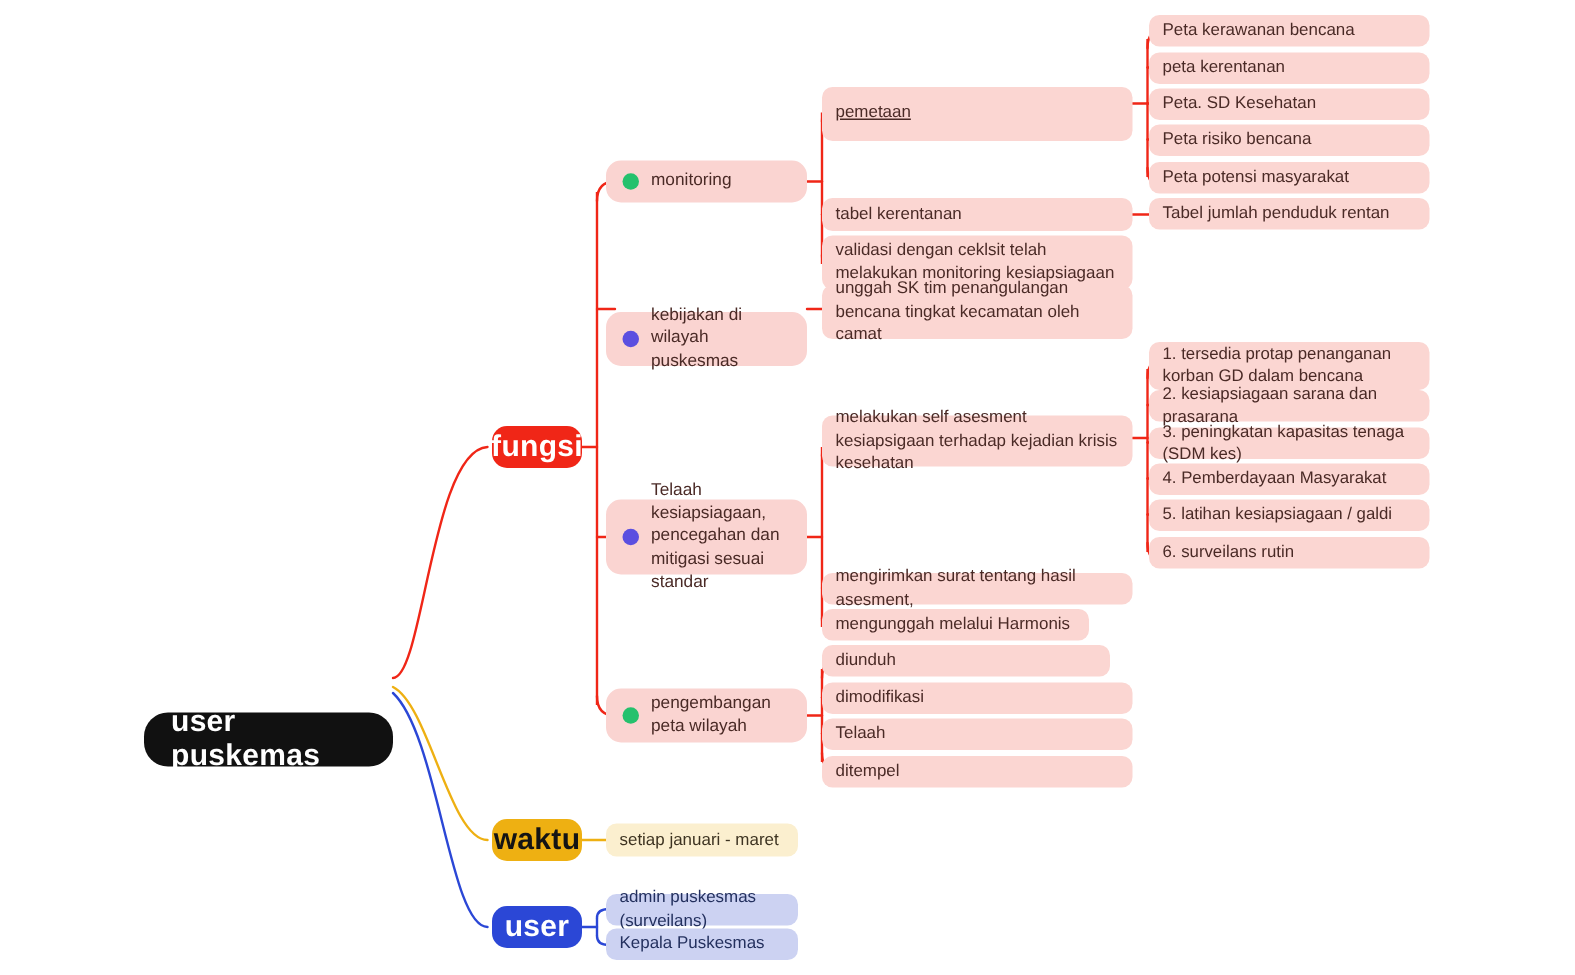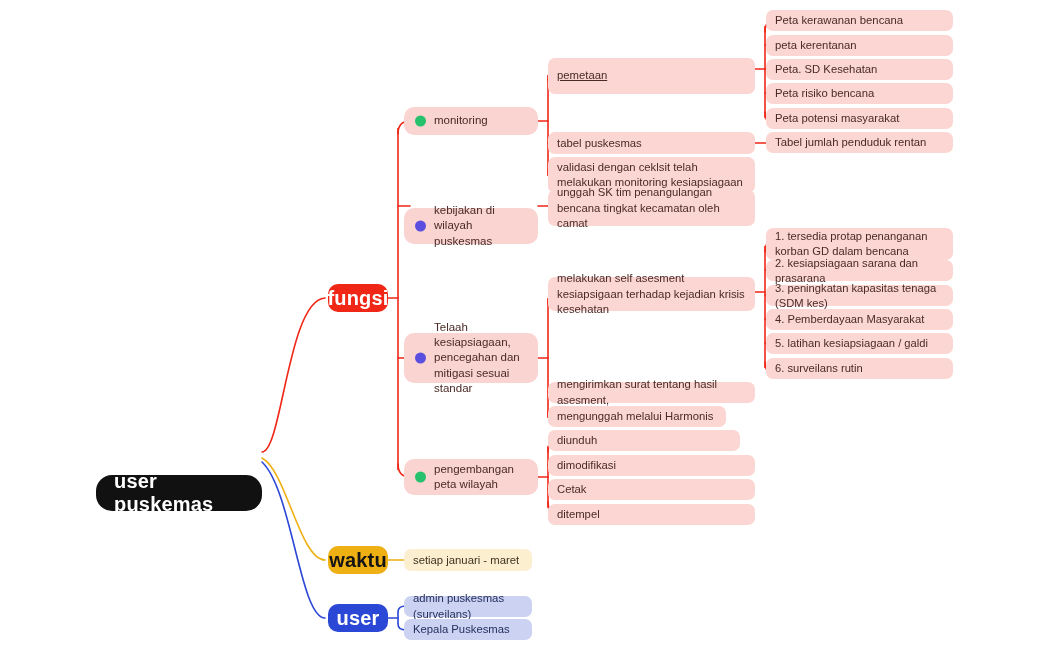--- a/index.html
+++ b/index.html
@@ -188,21 +188,21 @@
   <div class="node l2" style="left:404px;top:459px;width:134px;height:36px;">
     <span class="dot green"></span>
     <span class="txt">pengembangan peta wilayah</span>
   </div>
 
   <div class="node leaf" style="left:548px;top:58px;width:207px;height:36px;text-decoration:underline;">
     <span class="txt">pemetaan</span>
   </div>
 
   <div class="node leaf" style="left:548px;top:132px;width:207px;height:22px;">
-    <span class="txt">tabel puskesmas</span>
+    <span class="txt">tabel kerentanan</span>
   </div>
 
   <div class="node leaf" style="left:548px;top:157px;width:207px;height:36px;">
     <span class="txt">validasi dengan ceklsit telah melakukan monitoring  kesiapsiagaan</span>
   </div>
 
   <div class="node leaf" style="left:548px;top:190px;width:207px;height:36px;">
     <span class="txt">unggah SK  tim  penangulangan bencana tingkat kecamatan oleh camat</span>
   </div>
 
@@ -220,21 +220,21 @@
 
   <div class="node leaf" style="left:548px;top:430px;width:192px;height:21px;">
     <span class="txt">diunduh</span>
   </div>
 
   <div class="node leaf" style="left:548px;top:455px;width:207px;height:21px;">
     <span class="txt">dimodifikasi</span>
   </div>
 
   <div class="node leaf" style="left:548px;top:479px;width:207px;height:21px;">
-    <span class="txt">Cetak</span>
+    <span class="txt">Telaah</span>
   </div>
 
   <div class="node leaf" style="left:548px;top:504px;width:207px;height:21px;">
     <span class="txt">ditempel</span>
   </div>
 
   <div class="node leaf" style="left:766px;top:10px;width:187px;height:21px;">
     <span class="txt">Peta kerawanan bencana</span>
   </div>
   <div class="node leaf" style="left:766px;top:35px;width:187px;height:21px;">

